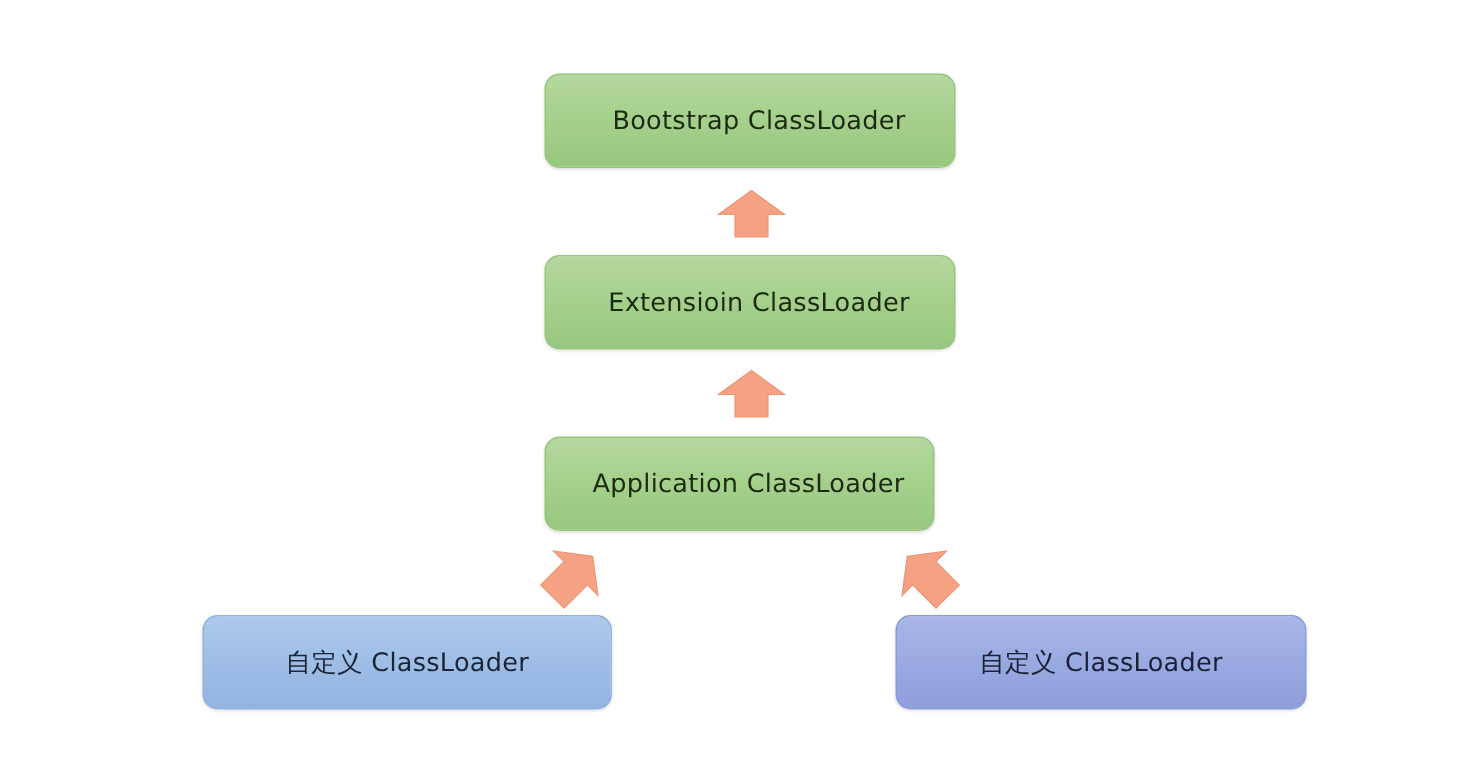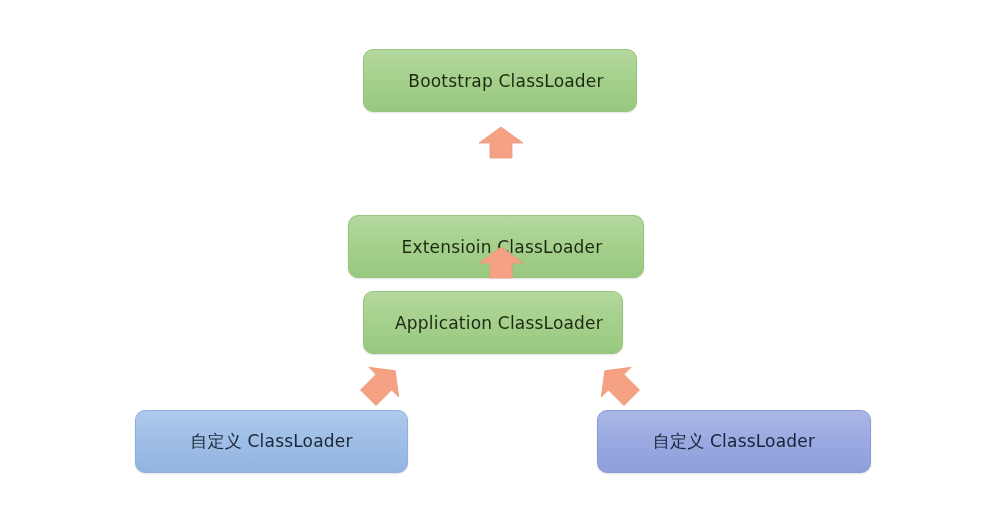--- a/index.html
+++ b/index.html
@@ -36,21 +36,21 @@
       background: linear-gradient(to bottom, #aecaec 0%, #9dbde6 55%, #93b4e0 100%);
       border: 1px solid #8fb0dd;
       color: #1c2536;
     }
     .node.purple {
       background: linear-gradient(to bottom, #a9b6e6 0%, #98a8e0 55%, #8e9fdb 100%);
       border: 1px solid #8a9bd7;
       color: #1a2036;
     }
     #bootstrap   { left: 363px; top: 49px;  width: 274px; }
-    #extension   { left: 348px; top: 170px; width: 296px; margin-top: 45px; }
+    #extension   { left: 363px; top: 170px; width: 274px; }
     #application { left: 363px; top: 291px; width: 260px; }
     #custom-left { left: 135px; top: 410px; width: 273px; }
     #custom-right{ left: 597px; top: 410px; width: 274px; }
 
     .arrow {
       position: absolute;
     }
     #arrow-1 { left: 478px; top: 126px; width: 46px; height: 33px; }
     #arrow-2 { left: 478px; top: 246px; width: 46px; height: 33px; }
     #arrow-3 { left: 358px; top: 363px; width: 46px; height: 44px; }

